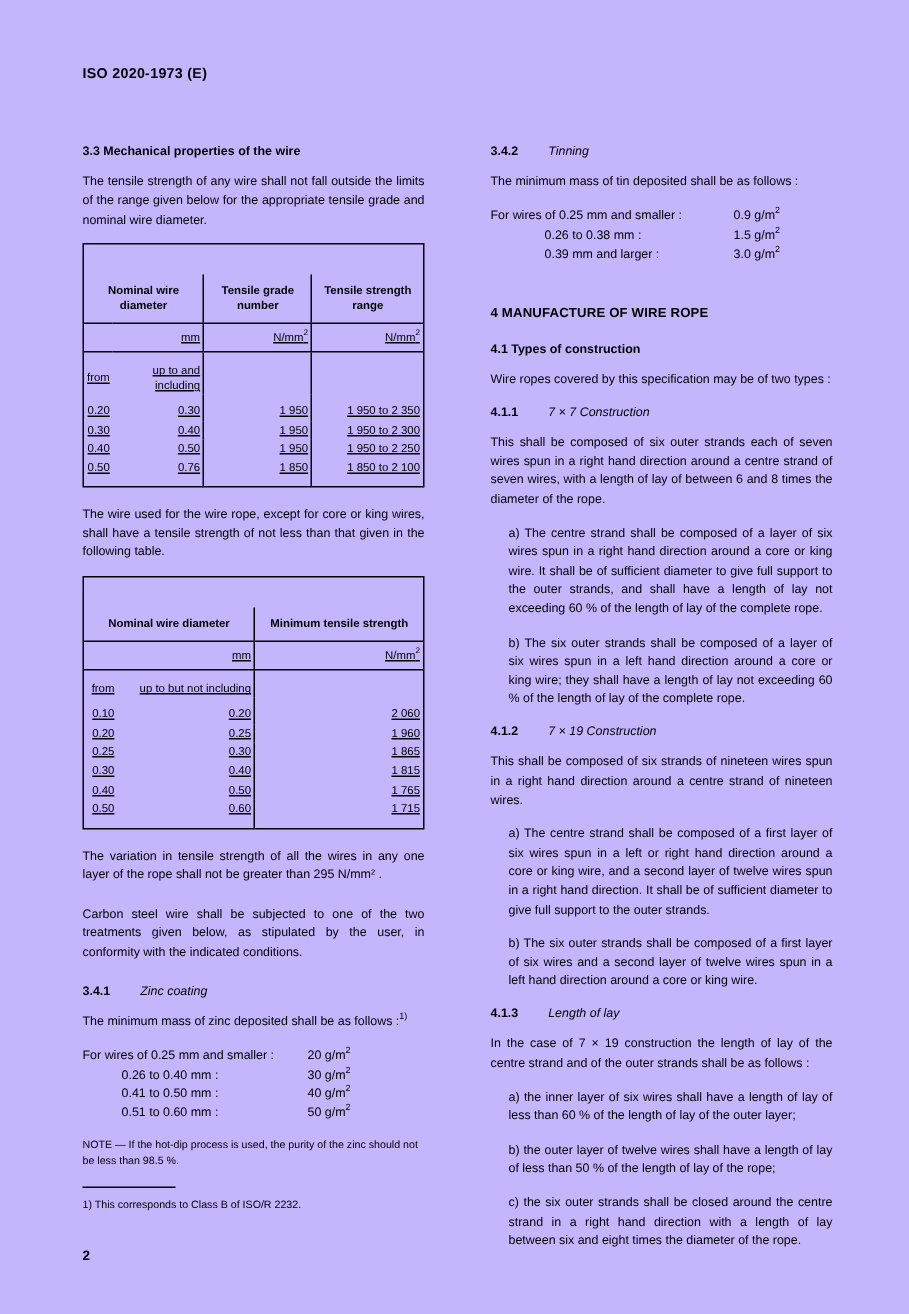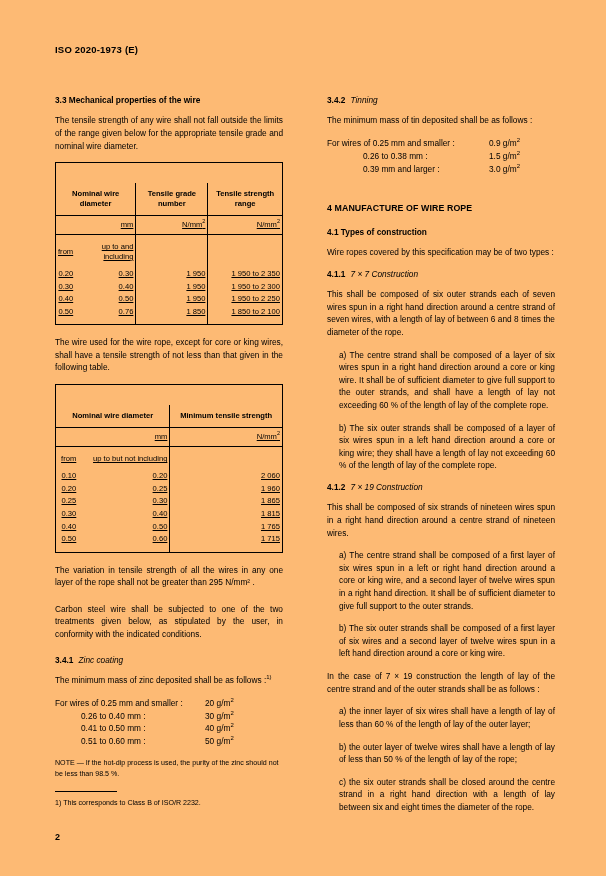--- a/index.html
+++ b/index.html
@@ -9,21 +9,21 @@
     background: #ffffff;
   }
   body {
     font-family: "Liberation Sans", sans-serif;
     color: #000000;
   }
   #page {
     position: relative;
     width: 606px;
     height: 876px;
-    background: #fdba74;
+    background: #c4b5fd;
     overflow: hidden;
     box-sizing: border-box;
   }
   .doc-header {
     position: absolute;
     left: 55px;
     top: 44px;
     font-size: 9.5px;
     font-weight: bold;
     letter-spacing: 0.2px;
@@ -58,20 +58,21 @@
     font-size: 8.3px;
     font-weight: bold;
     font-style: normal;
     margin: 0 0 9px 0;
     line-height: 1.25;
   }
   h4.sec-ital em {
     font-style: italic;
     font-weight: normal;
     padding-left: 5px;
+    margin-left: 15px;
   }
   p.body {
     font-size: 8.3px;
     line-height: 1.52;
     margin: 0 0 10px 0;
     text-align: justify;
     -webkit-hyphens: none;
     hyphens: none;
   }
   p.body.nojust { text-align: left; }
@@ -366,20 +367,23 @@
       <h4 class="sec-ital">
         <span>4.1.2</span><em>7 × 19 Construction</em>
       </h4>
 
       <p class="body">This shall be composed of six strands of nineteen wires spun in a right hand direction around a centre strand of nineteen wires.</p>
 
       <p class="body indent">a)   The centre strand shall be composed of a first layer of six wires spun in a left or right hand direction around a core or king wire, and a second layer of twelve wires spun in a right hand direction. It shall be of sufficient diameter to give full support to the outer strands.</p>
 
       <p class="body indent">b)   The six outer strands shall be composed of a first layer of six wires and a second layer of twelve wires spun in a left hand direction around a core or king wire.</p>
 
+      <h4 class="sec-ital">
+        <span>4.1.3</span><em>Length of lay</em>
+      </h4>
 
       <p class="body">In the case of 7 × 19 construction the length of lay of the centre strand and of the outer strands shall be as follows :</p>
 
       <p class="body indent">a)   the inner layer of six wires shall have a length of lay of less than 60 % of the length of lay of the outer layer;</p>
 
       <p class="body indent">b)   the outer layer of twelve wires shall have a length of lay of less than 50 % of the length of lay of the rope;</p>
 
       <p class="body indent">c)   the six outer strands shall be closed around the centre strand in a right hand direction with a length of lay between six and eight times the diameter of the rope.</p>
 
     </div>

